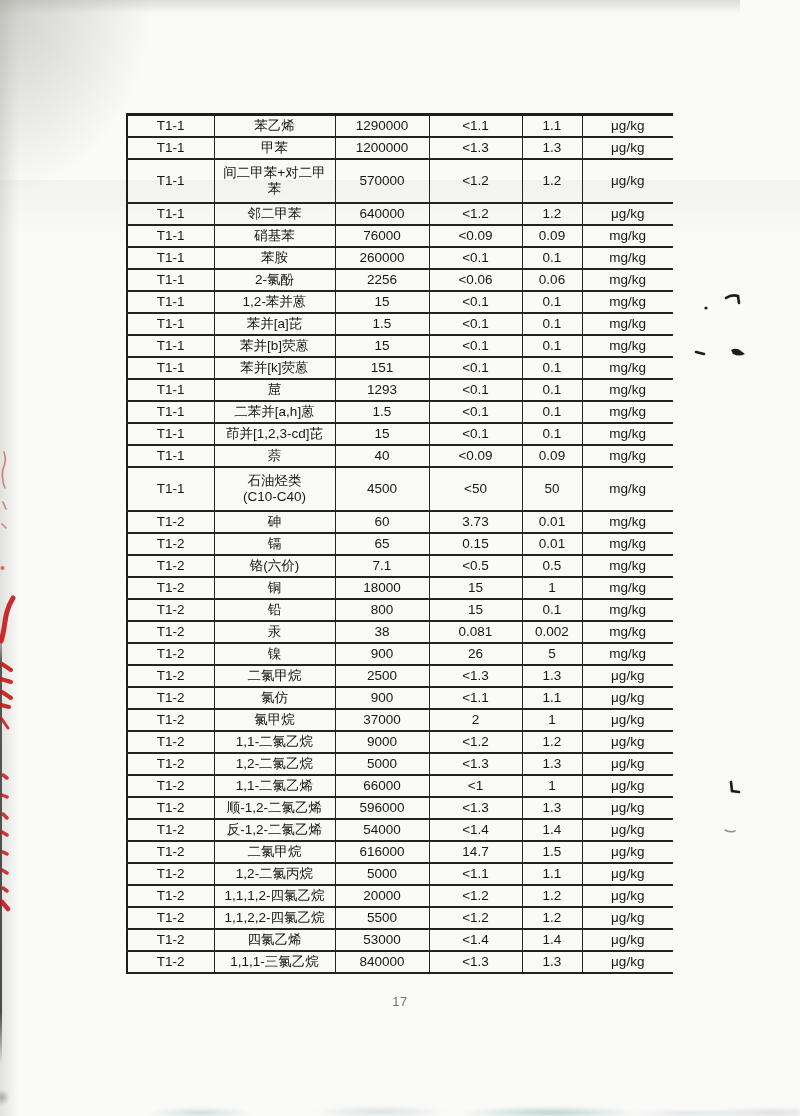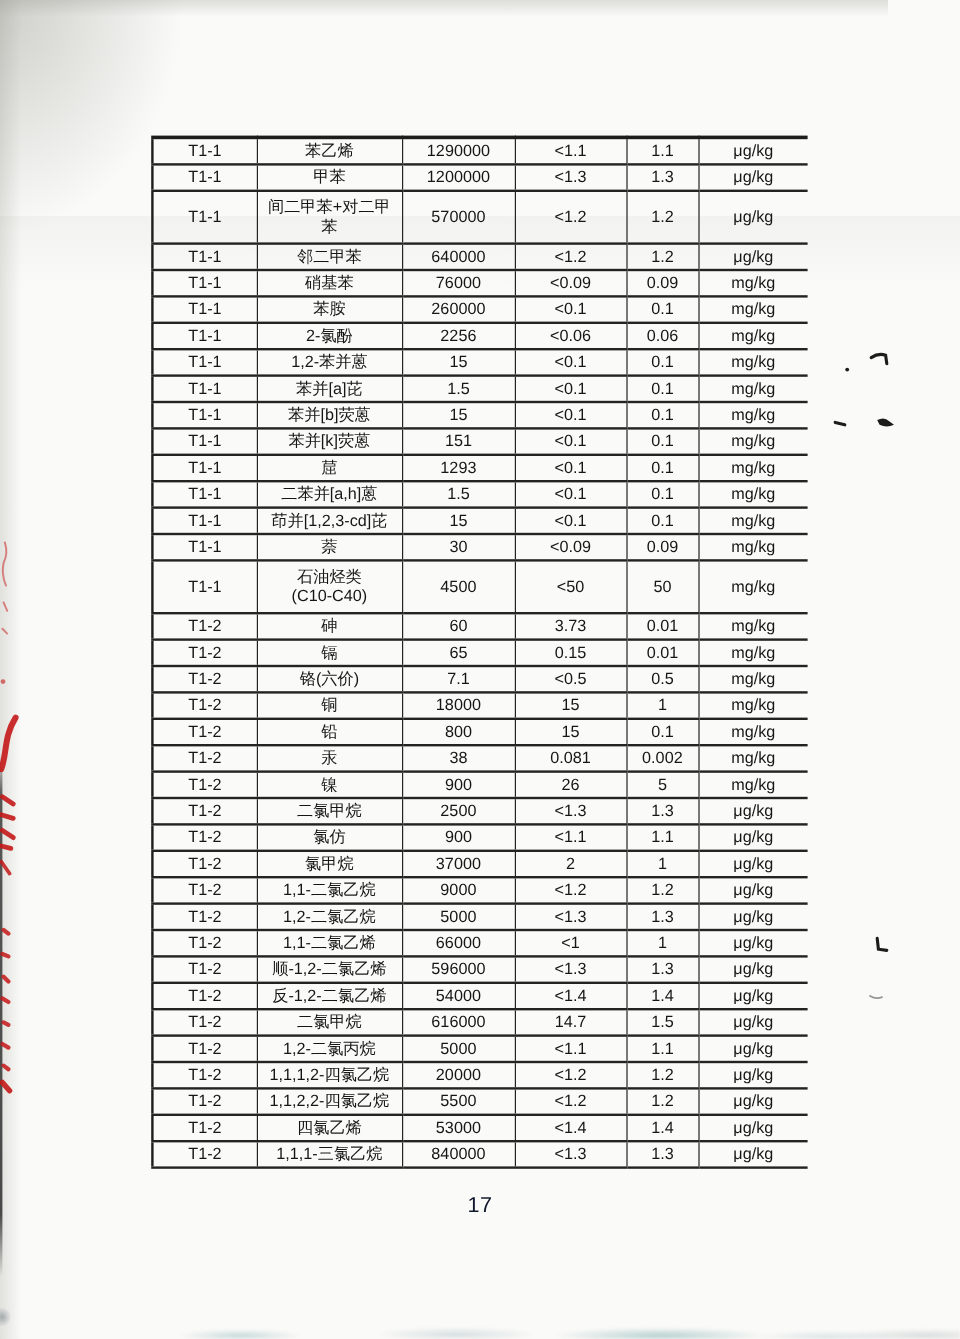--- a/index.html
+++ b/index.html
@@ -37,21 +37,21 @@
   }
   table.data td{
     border-bottom:2px solid #232323;border-left:1.5px solid #232323;
     height:20px;padding:0 2px;text-align:center;vertical-align:middle;
     font-size:13.5px;line-height:16px;white-space:pre-line;overflow:hidden;
   }
   table.data td:first-child{border-left:none;}
   table.data tr.tall td{height:42px;}
 
   .page-number{position:absolute;left:0;top:994px;width:800px;text-align:center;
-    font-size:18px;color:#0f172a;letter-spacing:.5px;}
+    font-size:13px;color:#737373;letter-spacing:.5px;}
 
   .overlay{position:absolute;pointer-events:none;}
 </style>
 </head>
 <body>
 
 <div class="page">
 
   <div class="shade-top-left"></div>
   <div class="shade-top-edge"></div>
@@ -178,21 +178,21 @@
           <td>T1-1</td>
           <td>茚并[1,2,3-cd]芘</td>
           <td>15</td>
           <td>&lt;0.1</td>
           <td>0.1</td>
           <td>mg/kg</td>
         </tr>
         <tr>
           <td>T1-1</td>
           <td>萘</td>
-          <td>30</td>
+          <td>40</td>
           <td>&lt;0.09</td>
           <td>0.09</td>
           <td>mg/kg</td>
         </tr>
         <tr class="tall">
           <td>T1-1</td>
           <td>石油烃类
 (C10-C40)</td>
           <td>4500</td>
           <td>&lt;50</td>

